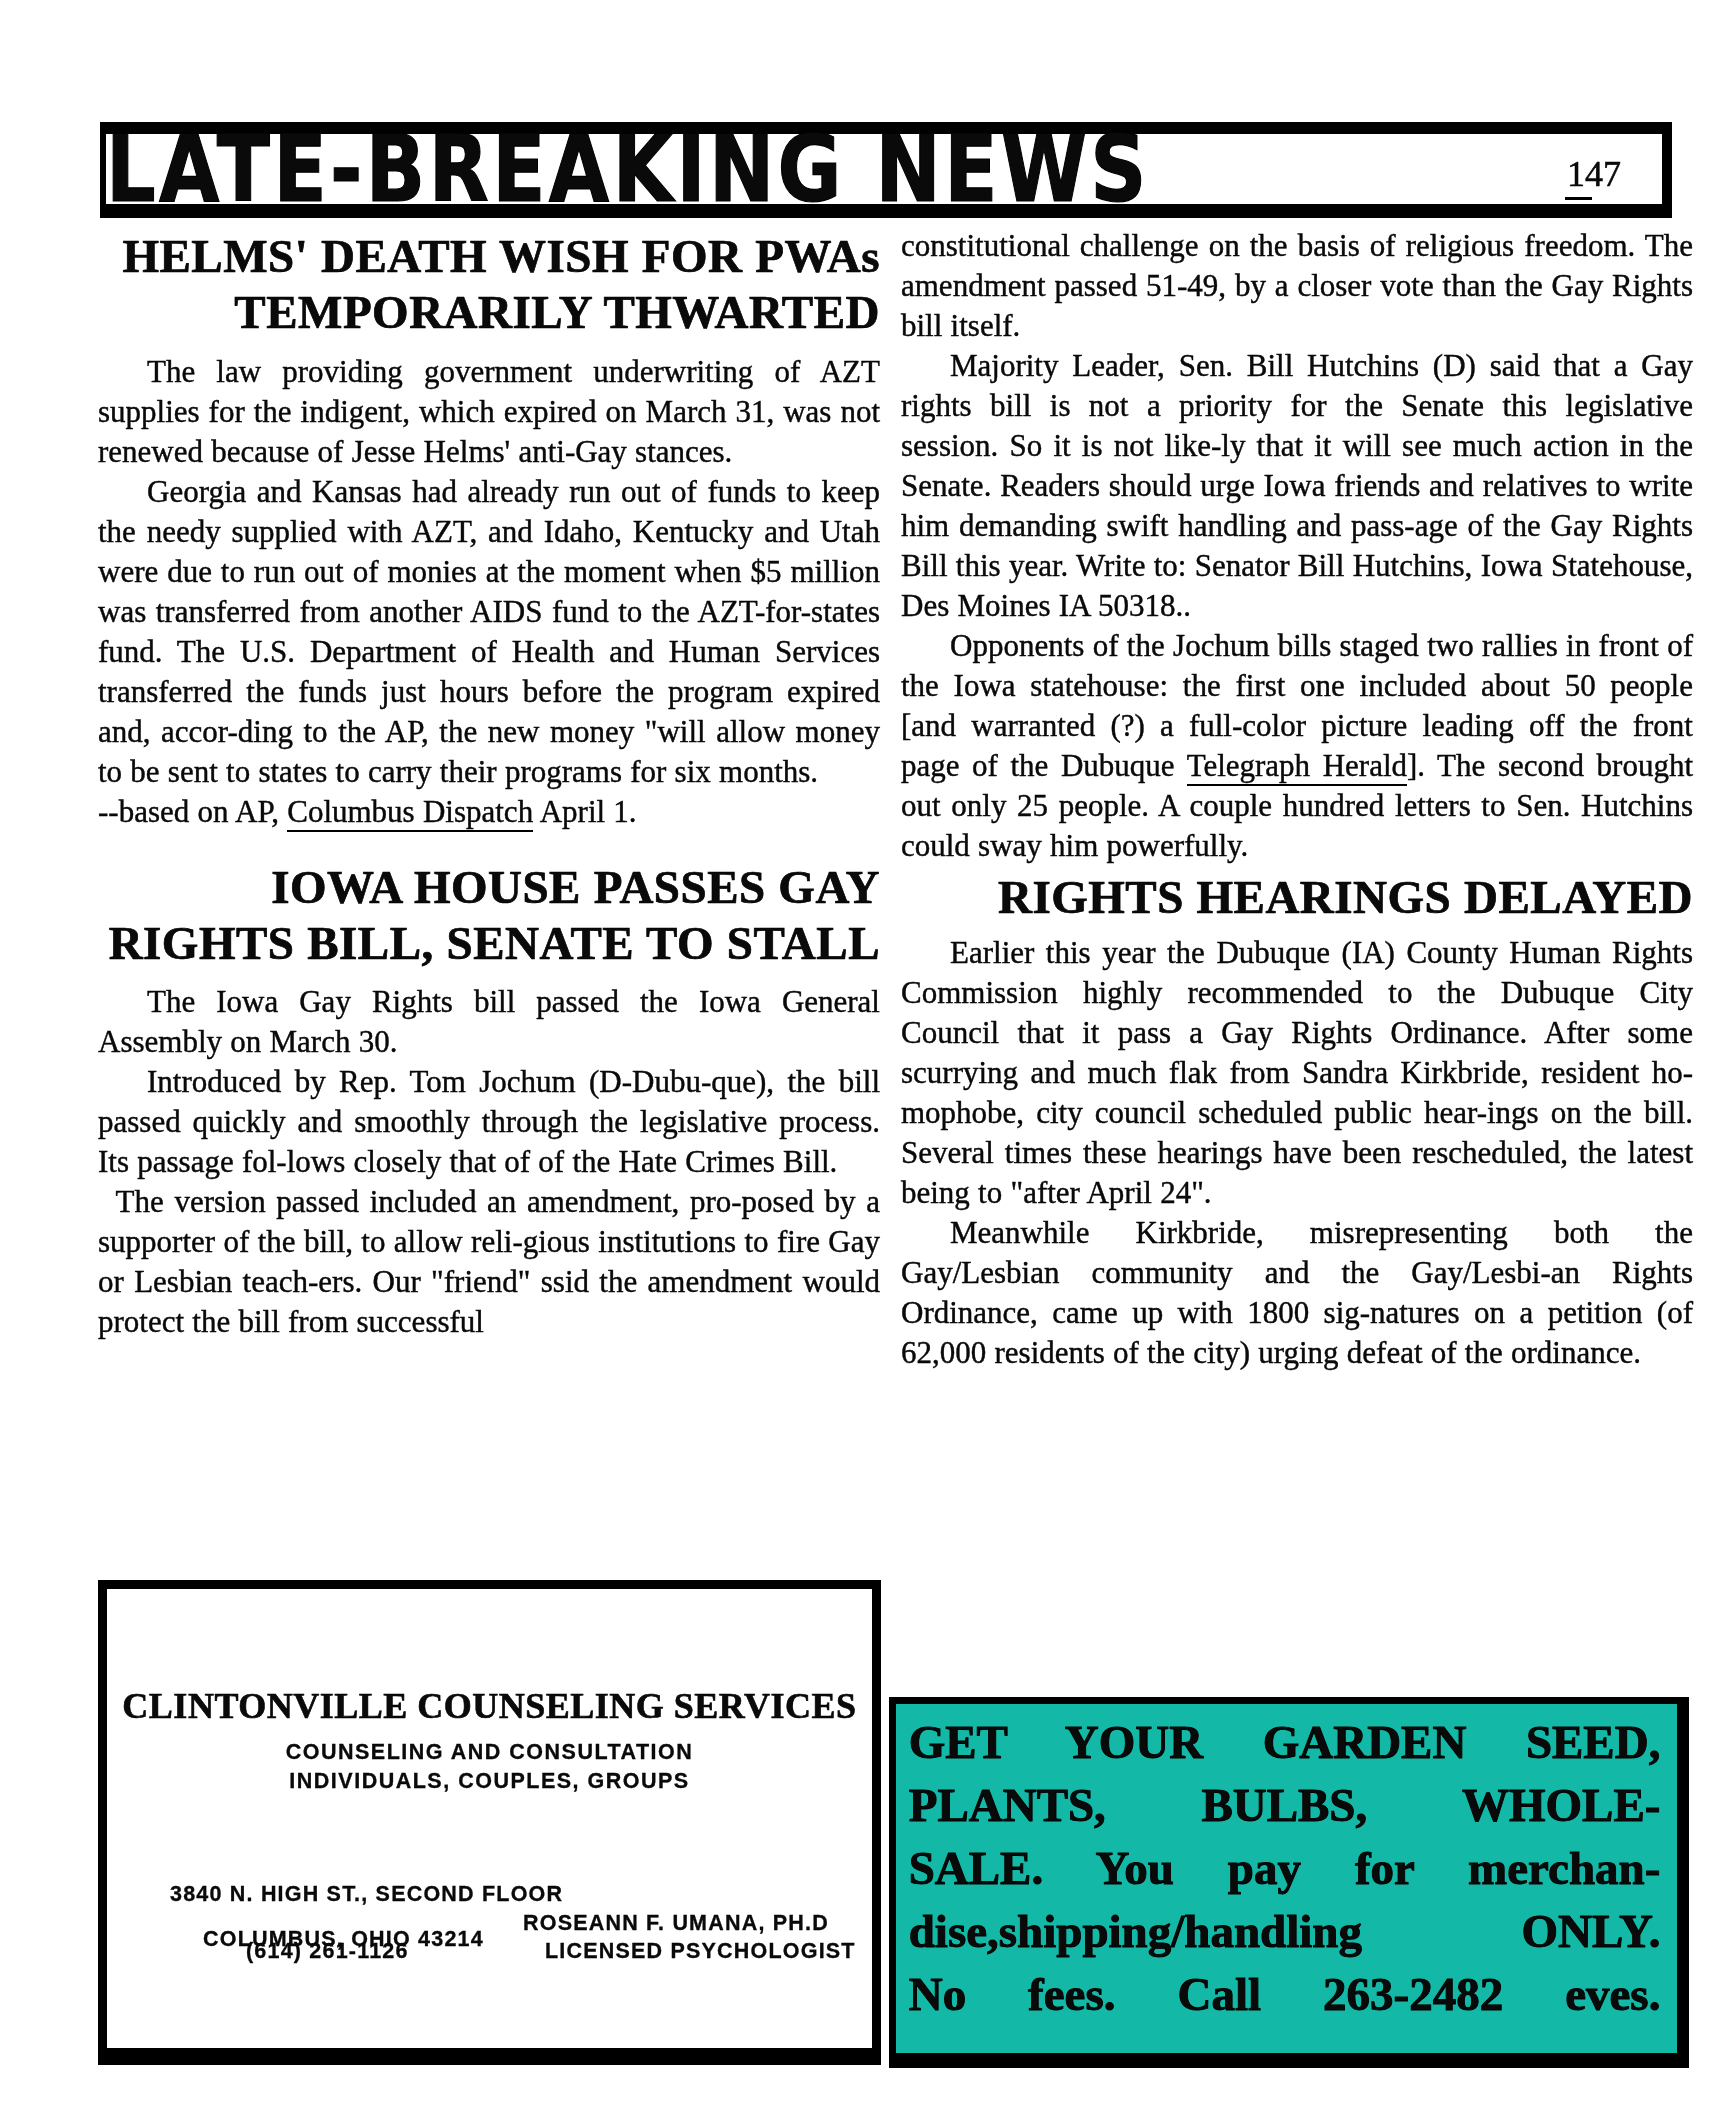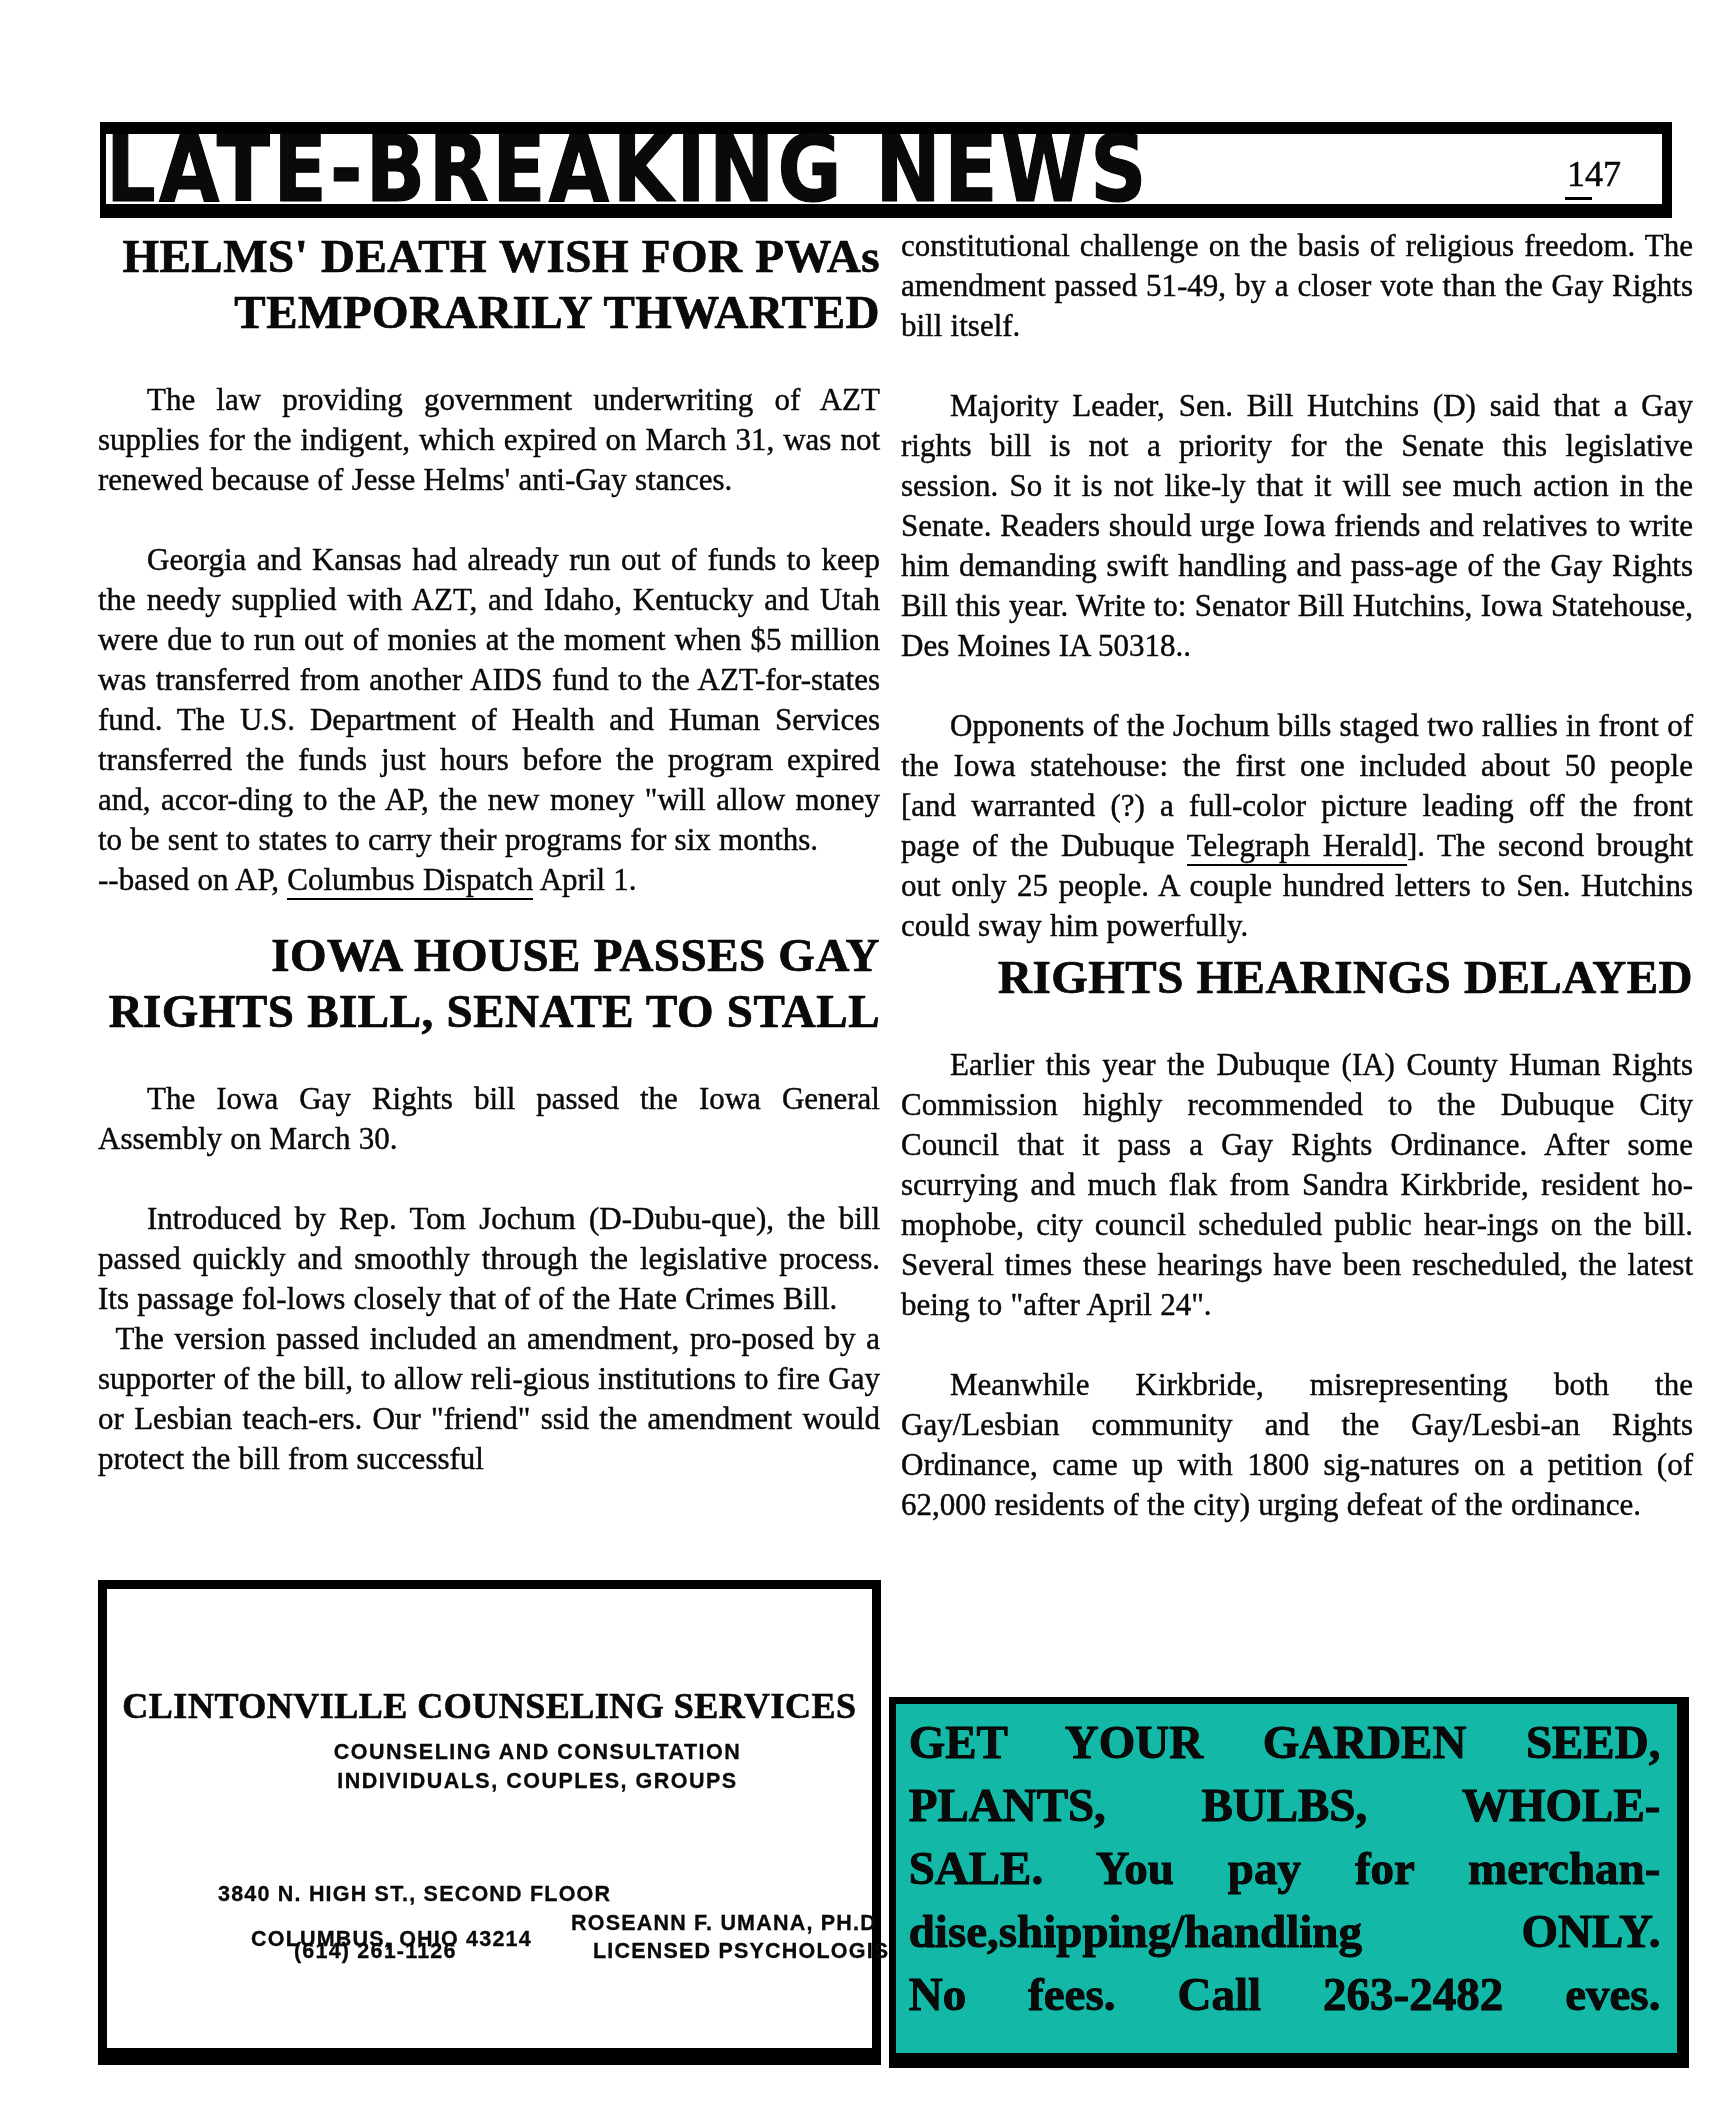--- a/index.html
+++ b/index.html
@@ -44,38 +44,38 @@
 
   .head {
     font-weight:bold; font-size:47px; line-height:56px;
     text-align:right; -webkit-text-stroke:0.7px #000; letter-spacing:0.5px;
   }
   .head-helms   { margin-bottom:11.7px; }
   .head-iowa    { margin-top:27px; margin-bottom:11.7px; }
   .head-dubuque { margin-top:2.9px;  margin-bottom:7.8px; }
 
   .para { margin:0;font-family:Liberation Serif, serif; }
-  .para.ind   { text-indent:49px;margin-top:40px; }
+  .para.ind   { text-indent:49px; }
   .para.ind-s { text-indent:17.6px; }
   .ul { border-bottom:2.9px solid #000; padding-bottom:1px; }
 
   
   .ad-clint {
     position:absolute; left:98px; top:1580px; width:783px; height:485px;
     box-sizing:border-box; border:9.8px solid #000; border-bottom-width:17.6px;
     background:#fff; font-family:"Liberation Sans", sans-serif;
   }
   .clint-title {
     position:absolute; left:0; top:96px; width:100%; text-align:center;
     font-family:"Liberation Serif", serif; font-weight:bold; font-size:36px;
     letter-spacing:0.5px; -webkit-text-stroke:0.6px #000; white-space:nowrap;
   }
   .clint-line {
     position:absolute; font-size:21.5px; letter-spacing:1.2px;
-    -webkit-text-stroke:0.3px #000; white-space:nowrap; font-weight:bold;padding-left:48px;
+    -webkit-text-stroke:0.3px #000; white-space:nowrap; font-weight:bold;
   }
   .clint-tag1 { left:0; width:100%; text-align:center; top:151px; letter-spacing:1.5px; }
   .clint-tag2 { left:0; width:100%; text-align:center; top:180px; letter-spacing:1.5px; }
   .clint-addr   { left:63px;  top:293px; }
   .clint-city   { left:96px; top:338px;text-align:right; }
   .clint-phone  { left:139px; top:350px; }
   .clint-person { left:416px; top:322px; }
   .clint-cred   { left:438px; top:350px; }
 
   

